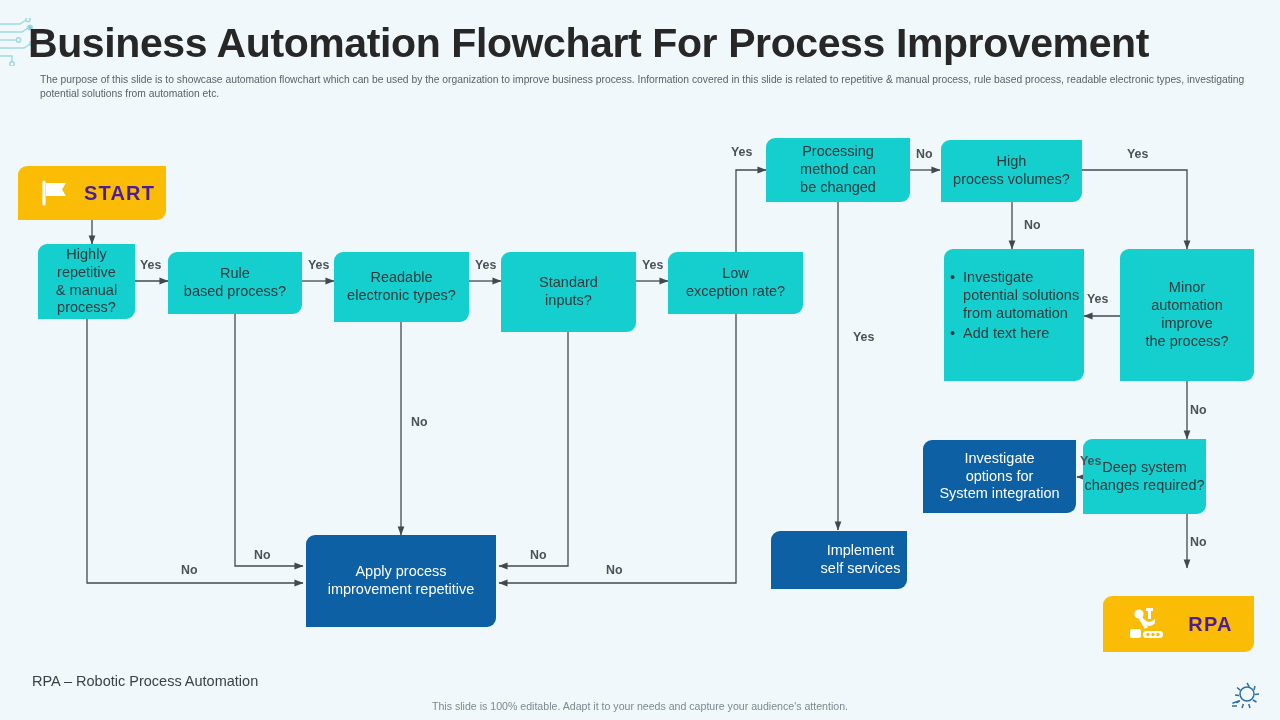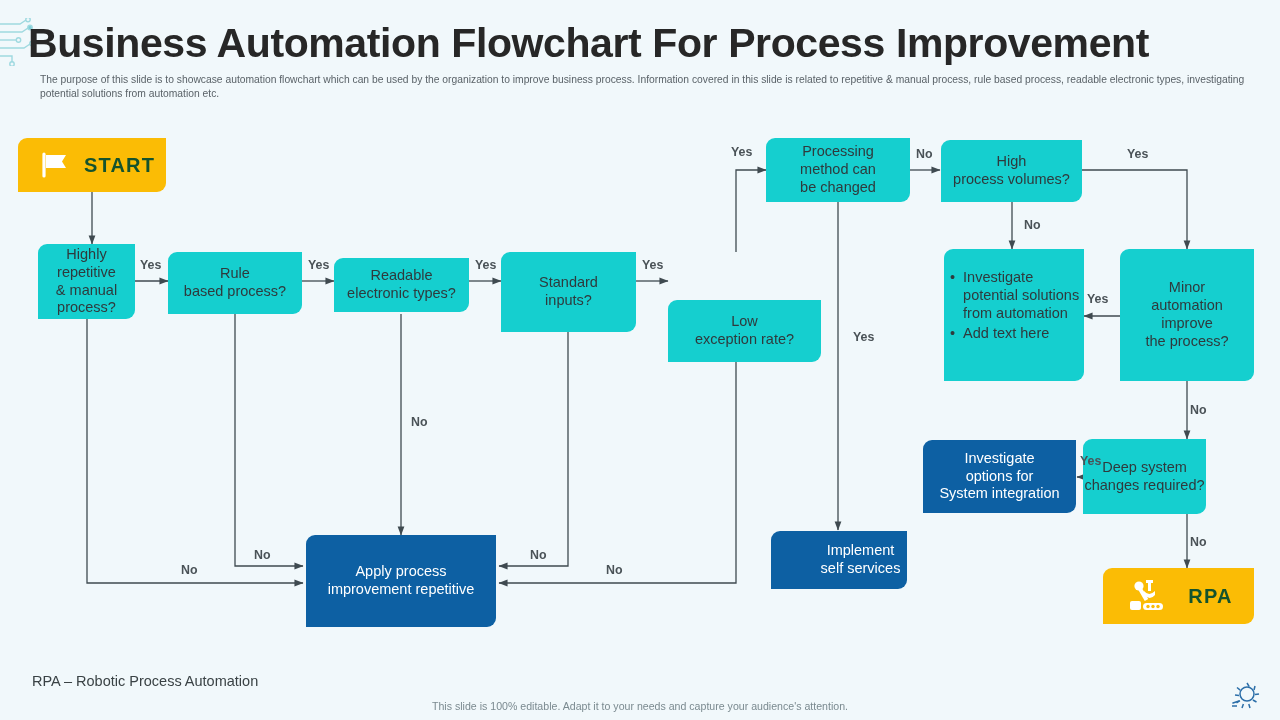--- a/index.html
+++ b/index.html
@@ -41,22 +41,23 @@
     border-radius: 9px 0 9px 0;
   }
   .blue {
     background: #0d60a3;
     color: #ffffff;
     font-size: 14.5px;
     border-radius: 9px 0 9px 0;
   }
   .amber {
     background: #fbbc05;
-    color: #14532d;
+    color: #4c1d95;
     border-radius: 9px 0 9px 0;
+    margin-top: 28px;
   }
   .node .txt { white-space: pre-line; display: block; }
 
   .bullets {
     text-align: left; font-size: 14.5px; color: #2f3a3d;
     padding-left: 6px;
   }
   .bullets .bi { display: flex; gap: 8px; align-items: flex-start; }
   .bullets .bi + .bi { margin-top: 2px; }
   .bullets .dot { line-height: 1.2; }
@@ -166,31 +167,31 @@
 repetitive
 &amp; manual
 process?</span>
   </div>
 
   <div class="node teal" style="left:168px; top:252px; width:134px; height:62px;">
     <span class="txt">Rule
 based process?</span>
   </div>
 
-  <div class="node teal" style="left:334px; top:258px; width:135px; height:54px;">
+  <div class="node teal" style="left:334px; top:252px; width:135px; height:70px;">
     <span class="txt">Readable
 electronic types?</span>
   </div>
 
   <div class="node teal" style="left:501px; top:252px; width:135px; height:80px;">
     <span class="txt">Standard
 inputs?</span>
   </div>
 
-  <div class="node teal" style="left:668px; top:252px; width:153px; height:62px;margin-top:48px;">
+  <div class="node teal" style="left:668px; top:252px; width:135px; height:62px;">
     <span class="txt">Low
 exception rate?</span>
   </div>
 
   <div class="node teal" style="left:766px; top:138px; width:144px; height:64px;">
     <span class="txt">Processing
 method can
 be changed</span>
   </div>
 

